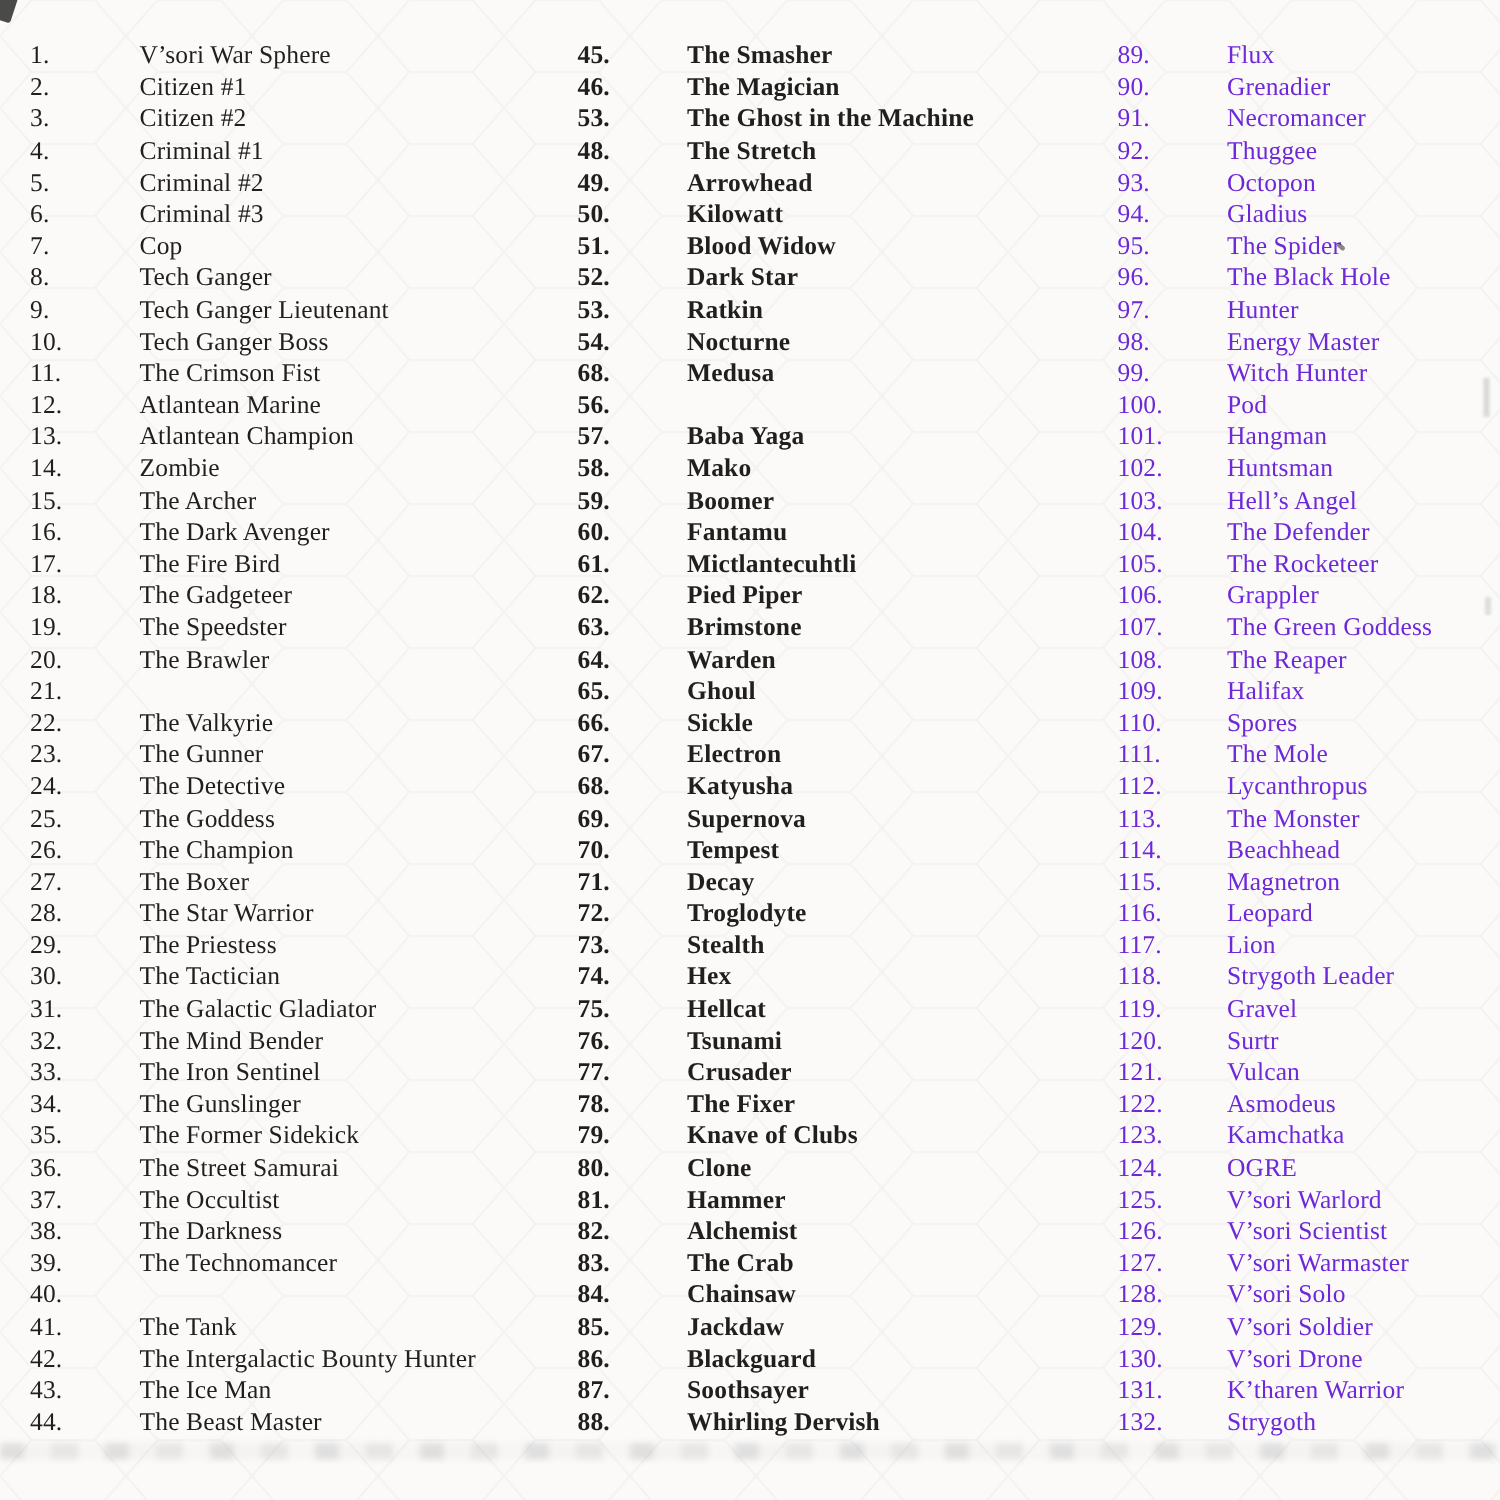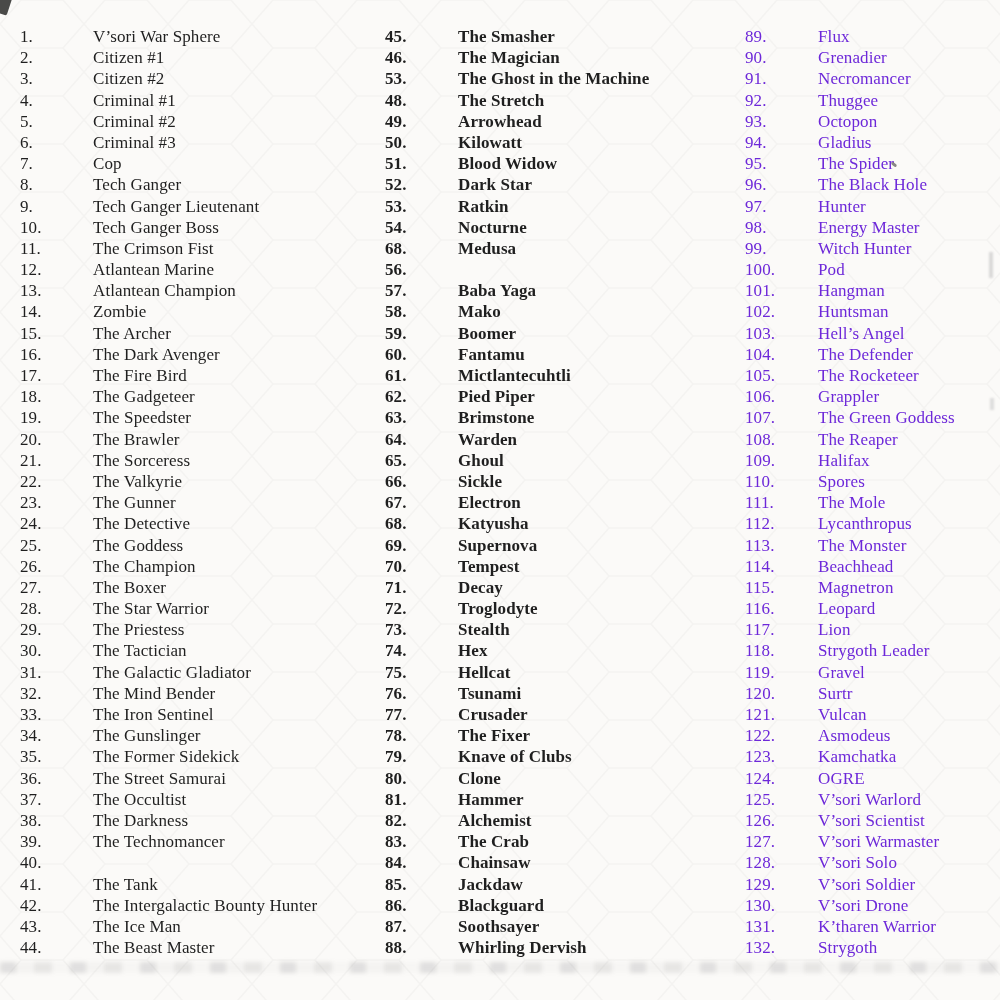--- a/index.html
+++ b/index.html
@@ -196,21 +196,20 @@
       <div class="row">
         <span class="num">19.</span>
         <span class="name">The Speedster</span>
       </div>
       <div class="row">
         <span class="num">20.</span>
         <span class="name">The Brawler</span>
       </div>
       <div class="row">
         <span class="num">21.</span>
-        <span class="name">The Sorceress</span>
       </div>
       <div class="row">
         <span class="num">22.</span>
         <span class="name">The Valkyrie</span>
       </div>
       <div class="row">
         <span class="num">23.</span>
         <span class="name">The Gunner</span>
       </div>
       <div class="row">

